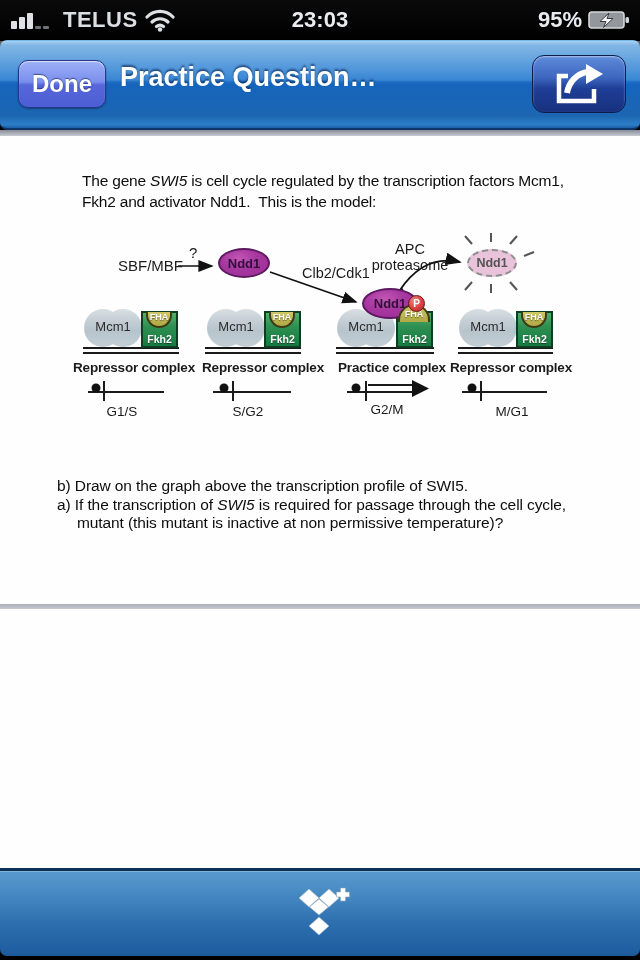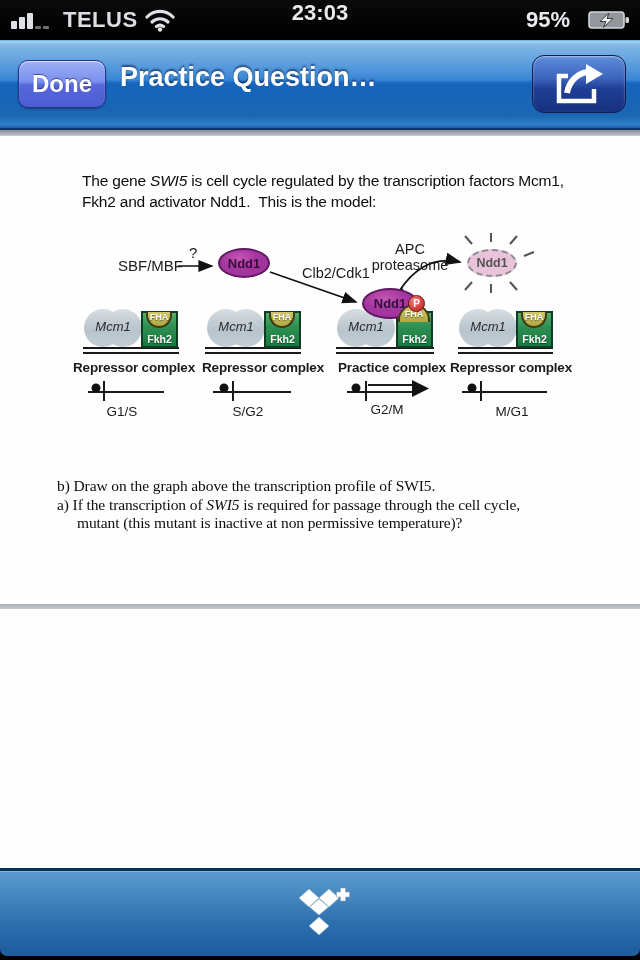--- a/index.html
+++ b/index.html
@@ -1,31 +1,31 @@
 <!DOCTYPE html>
 <html style="--nav-blue: #2b7ed1; --done-blue: #5767da; --share-navy: #1f3e97; --toolbar-blue: #2d6fae; --ndd1-purple: #9c2f96; --ndd1-degraded-pink: #e8c3da; --fkh2-green: #2e9152; --fha-olive: #b0a844; --phospho-red: #d63c3c; --mcm1-gray: #b7c4cc; --page-white: #fefefe; --divider-gray: #b7bbc3;"><head>
 <meta charset="utf-8">
 <style>
   html,body{margin:0;padding:0;background:#222;}
   .screen{position:relative;width:640px;height:960px;background:#000;overflow:hidden;
           font-family:"Liberation Sans",sans-serif;margin:0 auto;}
 
   
   .status-bar{position:absolute;top:0;left:0;width:640px;height:40px;background:linear-gradient(180deg,#0a0a0a,#000);
-              display:flex;padding:0 10px;box-sizing:border-box;color:#dbdee2;}
+              display:flex;align-items:center;padding:0 10px;box-sizing:border-box;color:#dbdee2;}
   .sb-left{display:flex;align-items:center;gap:7px;}
   .carrier{font-size:22px;font-weight:bold;letter-spacing:.5px;}
   .sb-time{position:absolute;left:0;right:0;text-align:center;font-size:22px;font-weight:bold;color:#e9ebee;}
-  .sb-right{margin-left:auto;display:flex;align-items:center;gap:18px;}
+  .sb-right{margin-left:auto;display:flex;align-items:center;gap:6px;}
   .batt-pct{font-size:22px;font-weight:bold;color:#e9ebee;}
 
   
   .nav-bar{position:absolute;top:40px;left:0;width:640px;height:88px;
            background:linear-gradient(180deg,#7cbcec 0%,#3f90d9 6%,#2b7ed1 45%,#1565bd 50%,#1c66b2 86%,#2e7ec6 96%,#1a5ea8 100%);
-           border-bottom:2px solid #0d3566;}
+           border-bottom:2px solid #0d3566;border-radius:7px;}
   .nav-bar::before{content:"";position:absolute;top:1px;left:0;right:0;height:40px;
            background:linear-gradient(180deg,rgba(255,255,255,.38),rgba(255,255,255,.06));}
   .done-btn{position:absolute;left:18px;top:20px;width:88px;height:48px;border-radius:10px;
            background:linear-gradient(180deg,#9cb1f6 0%,#7b8fee 45%,#5767da 52%,#4c5ed4 100%);
            border:1px solid #25348e;box-shadow:inset 0 1px 1px rgba(255,255,255,.65),0 1px 2px rgba(0,0,0,.35);
            color:#fff;font-family:"Liberation Sans",sans-serif;font-size:24px;font-weight:bold;
            text-shadow:0 -1px 1px rgba(0,10,60,.55);cursor:pointer;}
   .nav-title{position:absolute;left:120px;top:22px;width:400px;color:#fff;font-size:27px;font-weight:bold;
            white-space:nowrap;overflow:hidden;text-shadow:0 -2px 2px rgba(2,25,70,.6);}
   .share-btn{position:absolute;right:14px;top:15px;width:94px;height:58px;border-radius:12px;
@@ -52,21 +52,21 @@
   .ndd1{position:absolute;border-radius:50%;display:flex;align-items:center;justify-content:center;
         background:radial-gradient(ellipse at 40% 32%,#c257b2 0%,#a636a0 45%,var(--ndd1-purple,#8c2489) 100%);
         border:2px solid #5e1a61;color:#350d3a;font-weight:bold;font-size:13px;box-sizing:border-box;}
   .ndd1-degraded{position:absolute;border-radius:50%;display:flex;align-items:center;justify-content:center;
         background:var(--ndd1-degraded-pink,#e8c3da);border:2px dashed #8d8d8d;color:#555;
         font-weight:bold;font-size:12.5px;box-sizing:border-box;}
   .mcm1{position:absolute;width:58px;height:38px;}
   .mcm1 .lobe{position:absolute;top:0;width:38px;height:38px;border-radius:50%;
         background:linear-gradient(180deg,#d8dfe3 0%,#c4ced4 32%,var(--mcm1-gray,#9fb0ba) 58%,#c4cfd5 100%);}
   .mcm1 .lobe.l{left:0}.mcm1 .lobe.r{right:0}
-  .mcm1 .mlabel{position:absolute;left:0;right:0;top:10px;text-align:center;font-size:13px;color:#2c2c2c;z-index:2;font-style:italic;}
+  .mcm1 .mlabel{position:absolute;left:0;right:0;top:10px;text-align:center;font-size:13px;color:#2c2c2c;z-index:2;}
   .fkh2-box{position:absolute;width:37px;height:37px;box-sizing:border-box;
         background:linear-gradient(180deg,#54af6c 0%,var(--fkh2-green,#2e9152) 40%,#177a40 100%);
         border:2px solid #0f3d22;}
   .fkh2-box .flabel{position:absolute;left:0;right:0;bottom:1px;text-align:center;color:#fff;
         font-weight:bold;font-size:10.5px;text-shadow:0 1px 1px rgba(0,0,0,.5);}
   .fha-down{position:absolute;left:3px;top:-1px;width:26px;height:16px;box-sizing:border-box;
         background:linear-gradient(180deg,#cfc766,var(--fha-olive,#a89f3e));
         border:2px solid #3e3a15;border-top:none;border-radius:0 0 13px 13px;
         display:flex;justify-content:center;color:#fff;font-weight:bold;font-size:9px;
         text-shadow:0 1px 1px rgba(0,0,0,.45);}
@@ -79,21 +79,21 @@
         background:radial-gradient(circle at 35% 30%,#ef8585,var(--phospho-red,#d63c3c) 60%,#b22a2a 100%);
         border:1.5px solid #6b1414;color:#fff;font-weight:bold;font-size:10px;
         display:flex;align-items:center;justify-content:center;}
   .cx-label{position:absolute;width:132px;text-align:center;font-weight:bold;font-size:13.5px;
         color:#1b1b1b;letter-spacing:-.2px;white-space:nowrap;}
   .phase{position:absolute;width:60px;text-align:center;font-size:13.5px;color:#1b1b1b;}
 
   
   .questions{position:absolute;left:57px;top:341px;font-size:15.5px;line-height:18.7px;
         color:#0d0d0d;letter-spacing:-.1px;}
-  .questions .q{white-space:nowrap;font-family:Liberation Serif, serif;}
+  .questions .q{white-space:nowrap;}
   .q-indent1{padding-left:27px;}
   .q-indent2{padding-left:20px;}
 
   
   .bottom-toolbar{position:absolute;top:868px;left:0;width:640px;height:88px;box-sizing:border-box;
         background:linear-gradient(180deg,#5a9ace 0%,#4487c0 30%,var(--toolbar-blue,#2d6fae) 62%,#1d5b9d 100%);
         border-top:3px solid #0a3056;border-radius:0 0 7px 7px;
         box-shadow:inset 0 1px 0 rgba(255,255,255,.25);display:flex;align-items:center;justify-content:center;}
 </style>
 </head>

